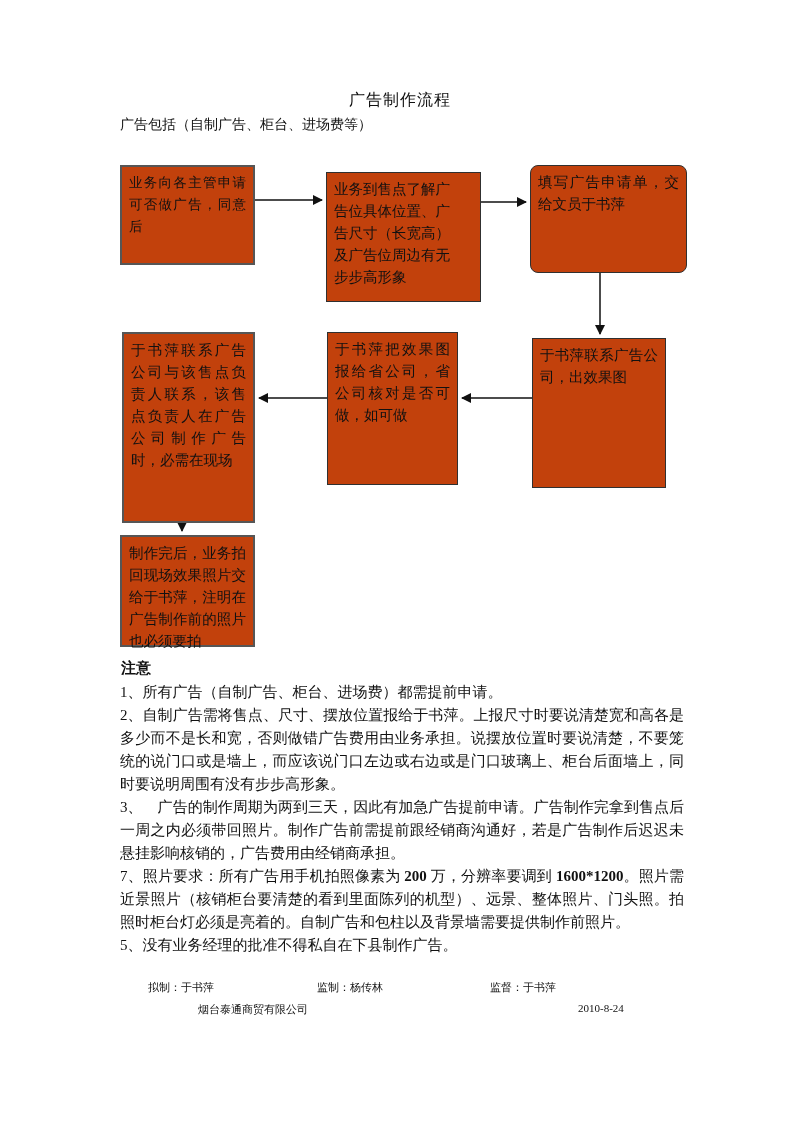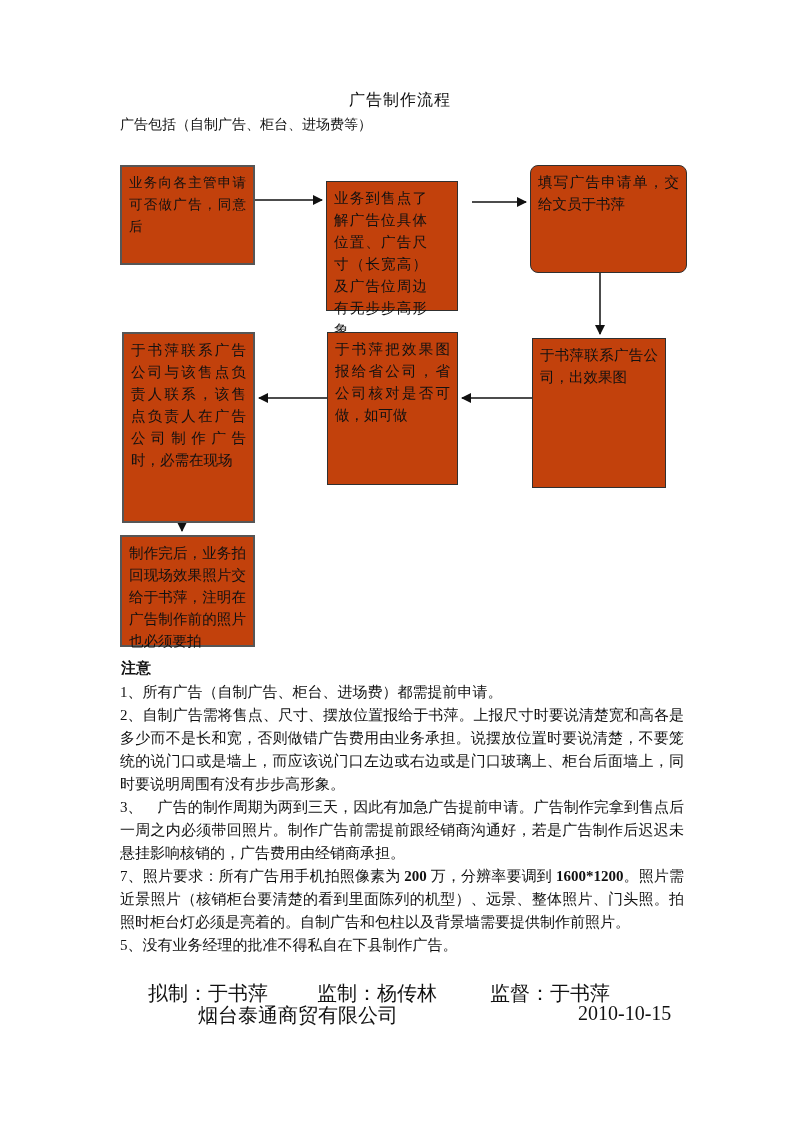--- a/index.html
+++ b/index.html
@@ -31,41 +31,41 @@
     box-sizing: border-box;
     border: 2px solid #565656;
     padding: 5px 7px;
     font-size: 14.5px;
     line-height: 22px;
     background: #c2410c;
     text-align: justify;
   }
   .fbox.thin { border-width: 1px; border-color: #303030; }
   .b1 { left: 120px; top: 5px;   width: 135px; height: 100px; font-size: 13.5px; }
-  .b2 { left: 326px; top: 21px;   width: 132px; height: 130px; padding-right: 30px; }
+  .b2 { left: 326px; top: 12px;   width: 155px; height: 130px; padding-right: 30px; }
   .b3 { left: 530px; top: 5px;   width: 157px; height: 108px; border-radius: 8px; }
   .b4 { left: 122px; top: 172px; width: 133px; height: 191px; }
   .b5 { left: 327px; top: 172px; width: 131px; height: 153px; }
   .b6 { left: 532px; top: 178px; width: 134px; height: 150px; }
   .b7 { left: 120px; top: 375px; width: 135px; height: 112px; }
 
   .notes {
     position: absolute; top: 656px; left: 120px; width: 564px;
     font-size: 15px; line-height: 23px;
   }
   .notes h2 {
     margin: 1px; font-size: 15px; line-height: 23px; font-weight: 700;
   }
   .notes p { margin: 0; text-align: justify; }
   .num {
     font-family: "Liberation Serif", serif;
     font-weight: 700;
   }
 
-  .footer { position: absolute; top: 980px; left: 0; width: 800px; height: 60px; font-size: 20px; }
+  .footer { position: absolute; top: 980px; left: 0; width: 800px; height: 60px; font-size: 11px; }
   .signoff-prepared   { position: absolute; left: 148px; top: 0; }
   .signoff-produced   { position: absolute; left: 317px; top: 0; }
   .signoff-supervised { position: absolute; left: 490px; top: 0; }
   .company            { position: absolute; left: 198px; top: 22px; }
   .date               { position: absolute; left: 578px; top: 22px; font-family: "Liberation Serif", serif; }
 </style>
 </head>
 <body>
 
 <div class="page">
@@ -104,16 +104,16 @@
     <p>3、　广告的制作周期为两到三天，因此有加急广告提前申请。广告制作完拿到售点后一周之内必须带回照片。制作广告前需提前跟经销商沟通好，若是广告制作后迟迟未悬挂影响核销的，广告费用由经销商承担。</p>
     <p><span>7、照片要求：所有广告用手机拍照像素为 </span><span class="num">200</span><span> 万，分辨率要调到 </span><span class="num">1600*1200</span><span>。照片需近景照片（核销柜台要清楚的看到里面陈列的机型）、远景、整体照片、门头照。拍照时柜台灯必须是亮着的。自制广告和包柱以及背景墙需要提供制作前照片。</span></p>
     <p>5、没有业务经理的批准不得私自在下县制作广告。</p>
   </div>
 
   <div class="footer">
     <span class="signoff-prepared"><span>拟制：</span><span>于书萍</span></span>
     <span class="signoff-produced"><span>监制：</span><span>杨传林</span></span>
     <span class="signoff-supervised"><span>监督：</span><span>于书萍</span></span>
     <span class="company">烟台泰通商贸有限公司</span>
-    <span class="date">2010-10-15</span>
+    <span class="date">2010-8-24</span>
   </div>
 
 </div>
 
 </body></html>

